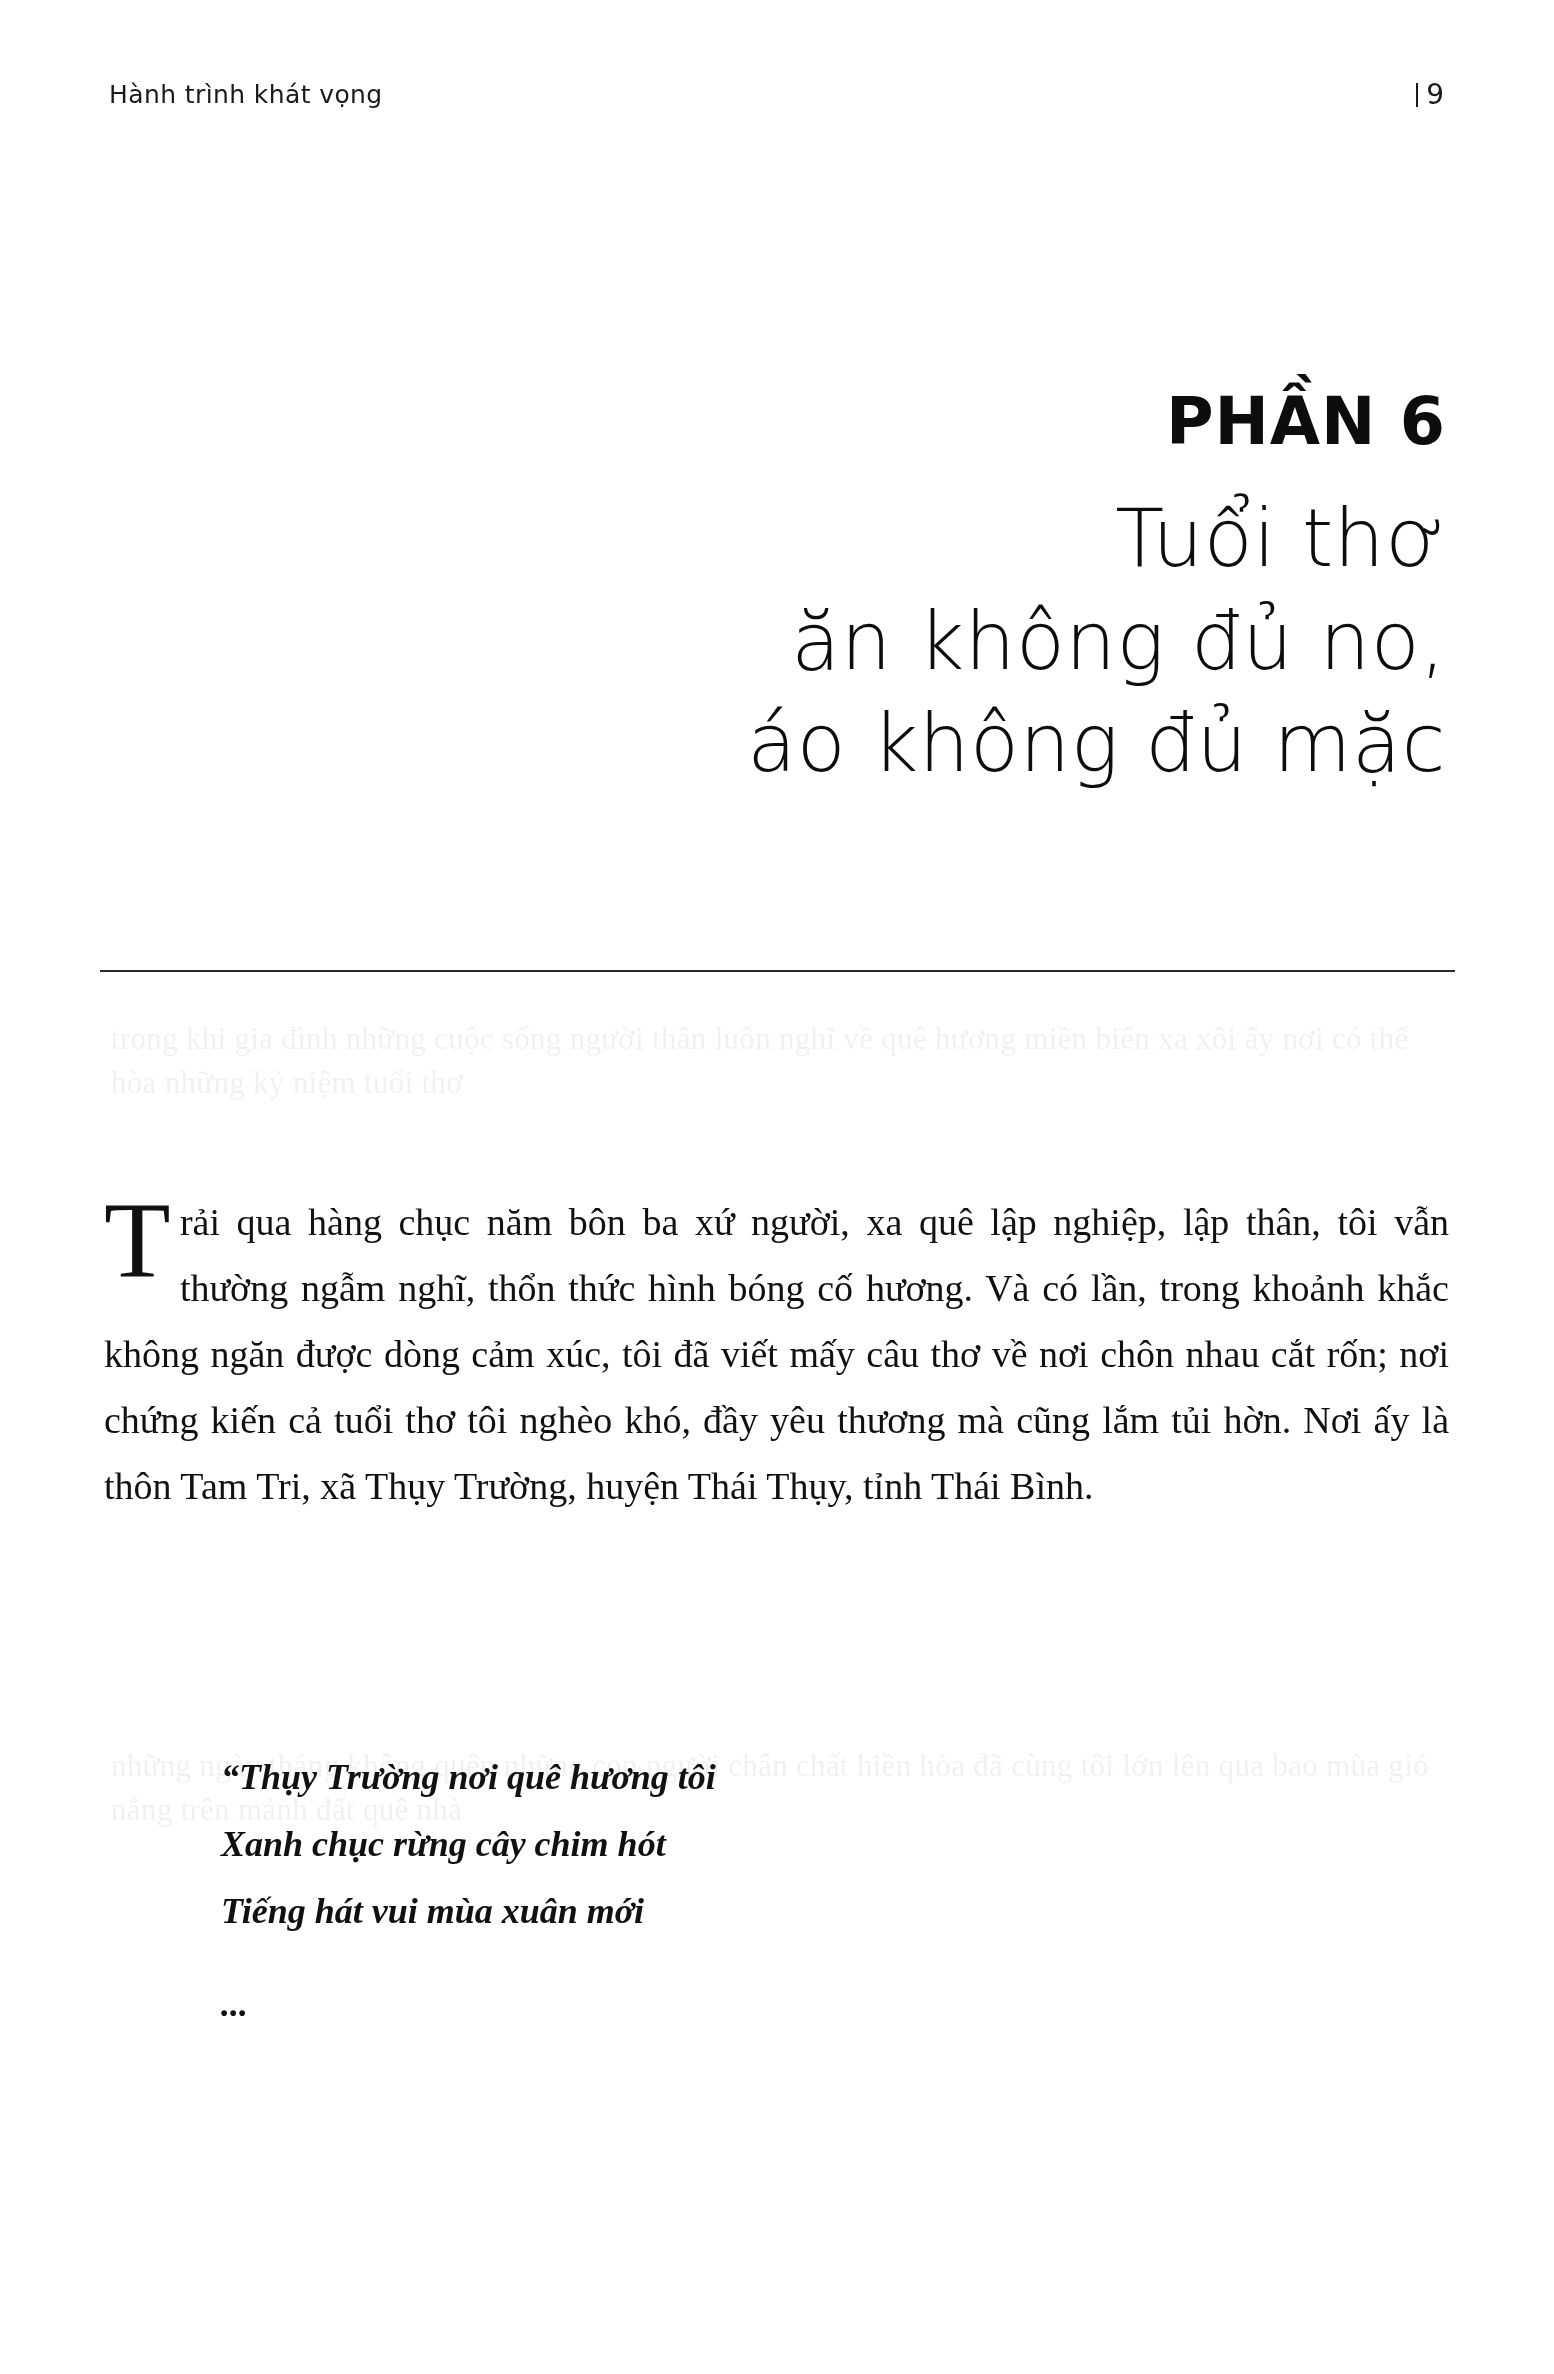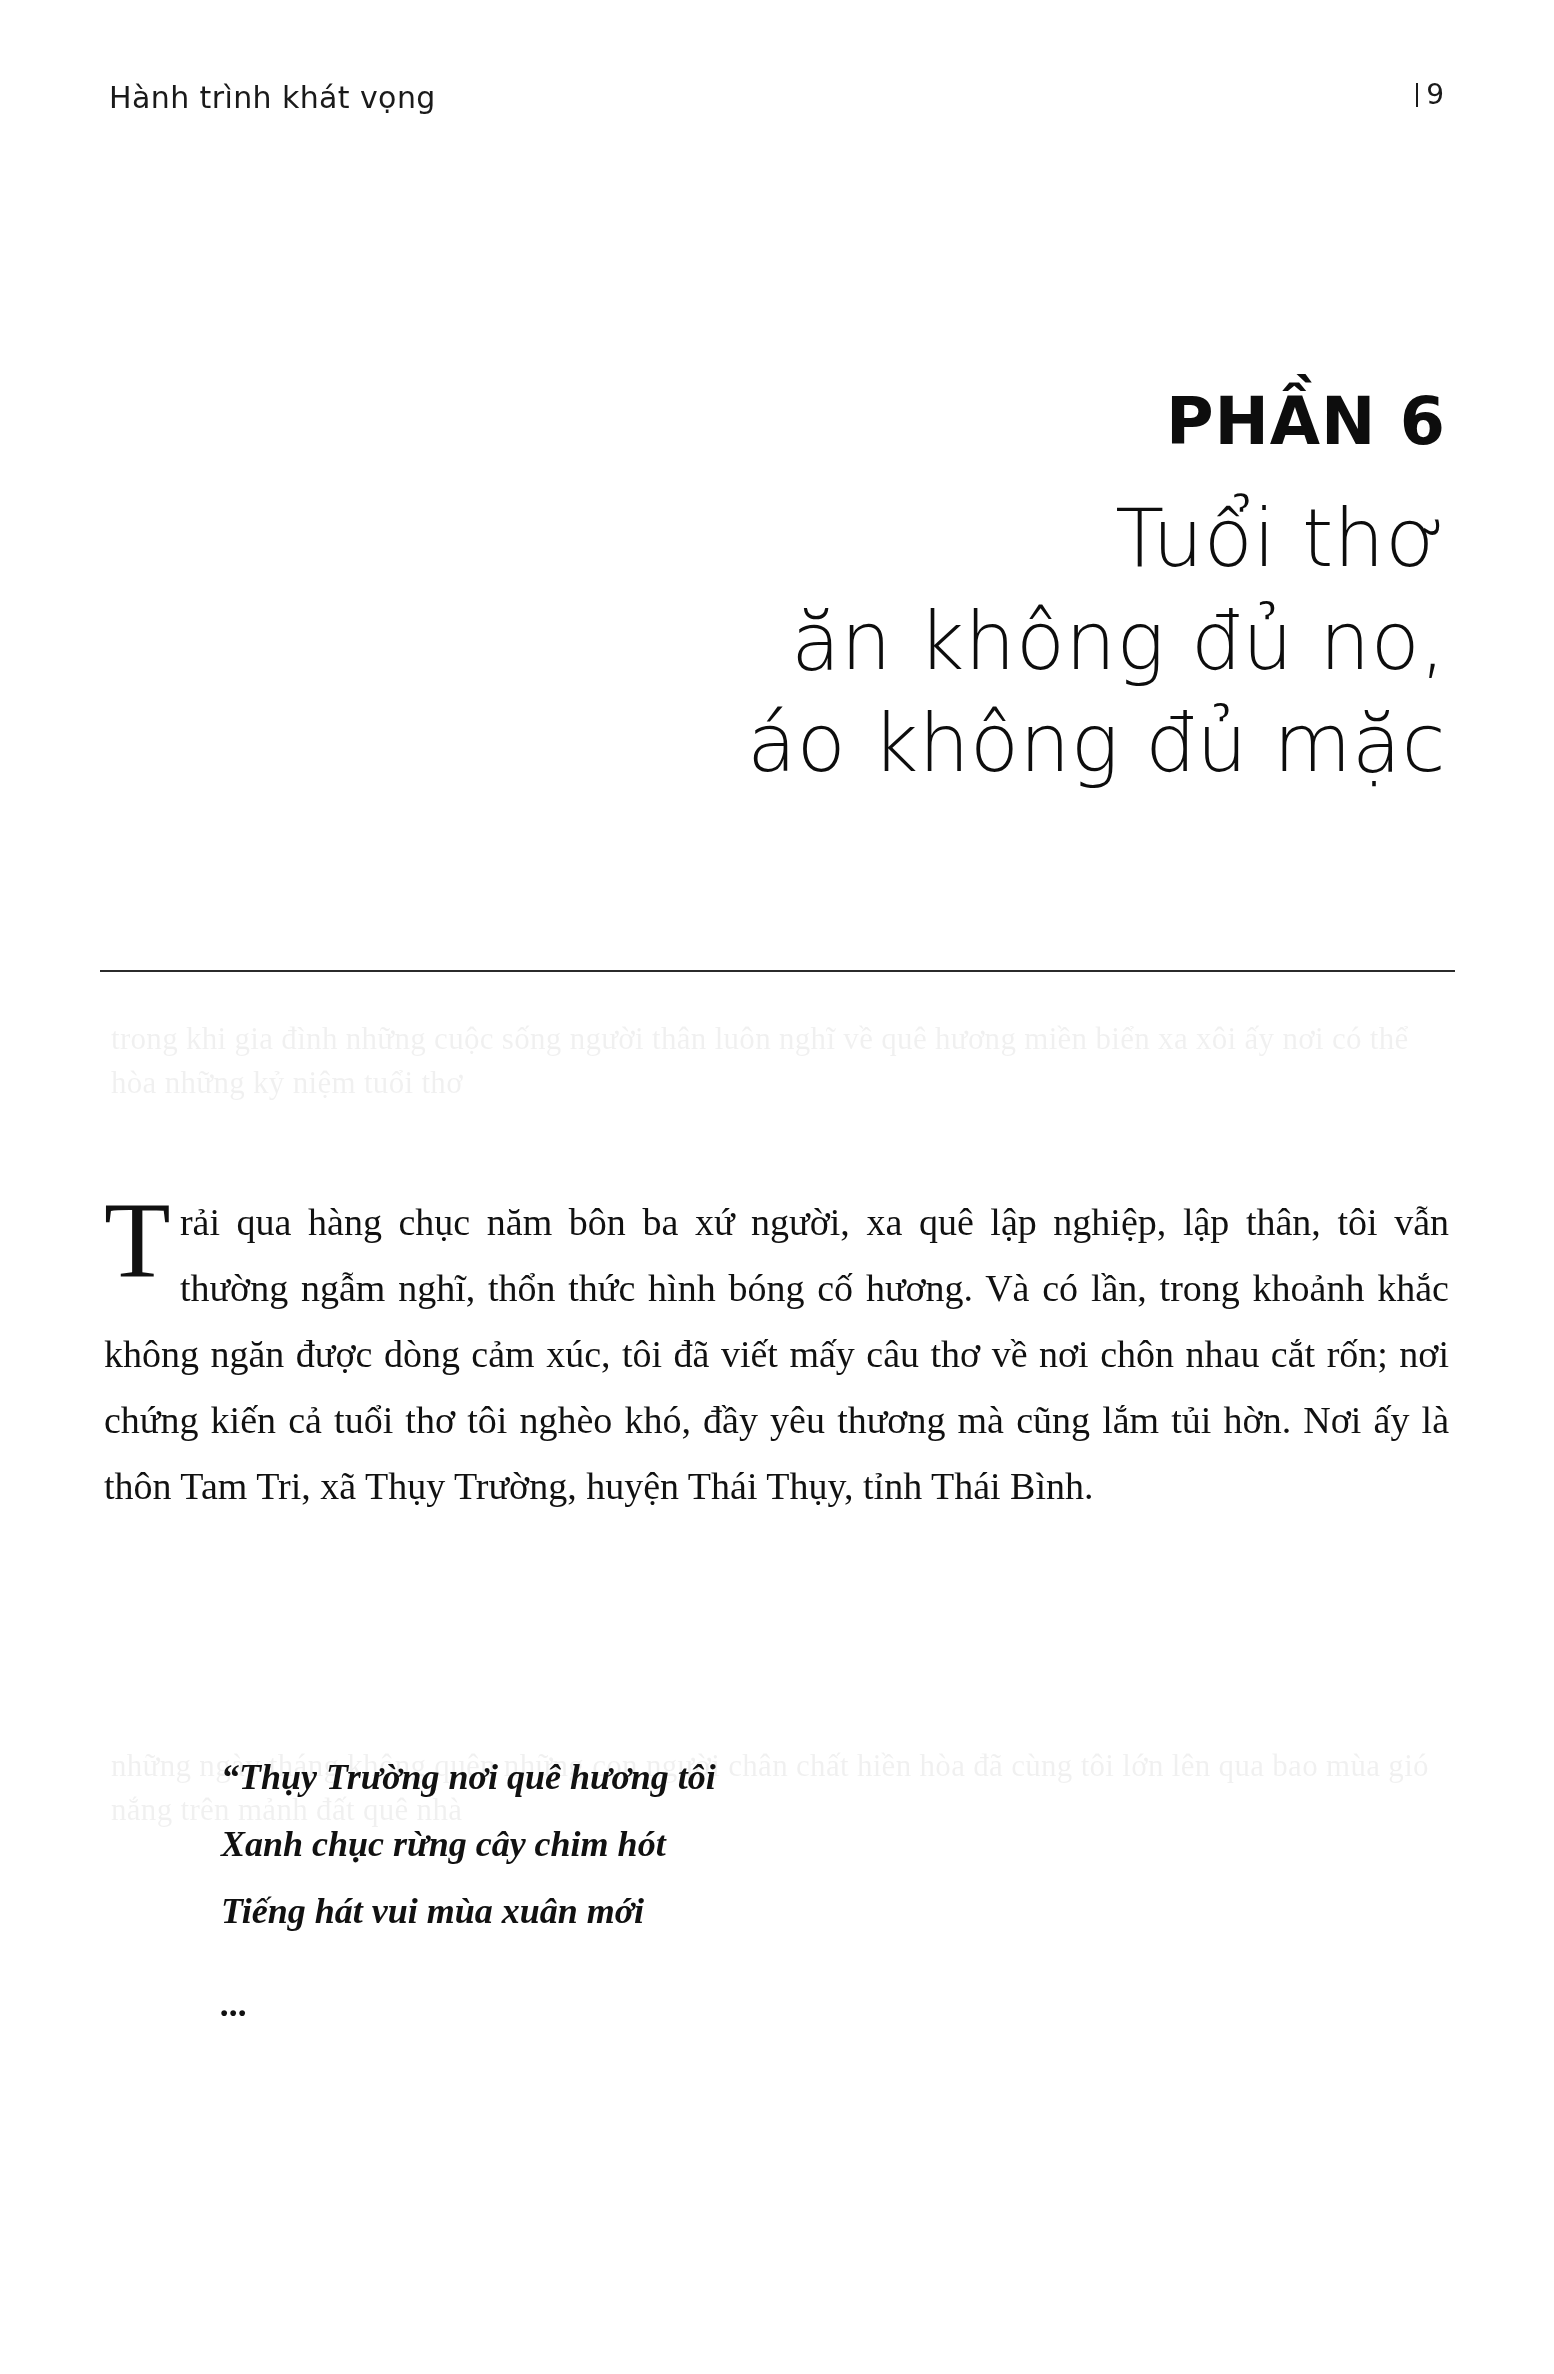--- a/index.html
+++ b/index.html
@@ -21,21 +21,21 @@
     inset: 0;
     background: #ffffff;
   }
 
   
   .running-head {
     position: absolute;
     top: 80px;
     left: 109px;
     font-family: "DejaVu Sans", sans-serif;
-    font-size: 30px;
+    font-size: 25px;
     letter-spacing: 0.4px;
     color: #1a1a1a;
   }
   .folio {
     position: absolute;
     top: 78px;
     right: 111px;
     font-family: "DejaVu Sans", sans-serif;
     font-size: 28px;
     color: #1a1a1a;

